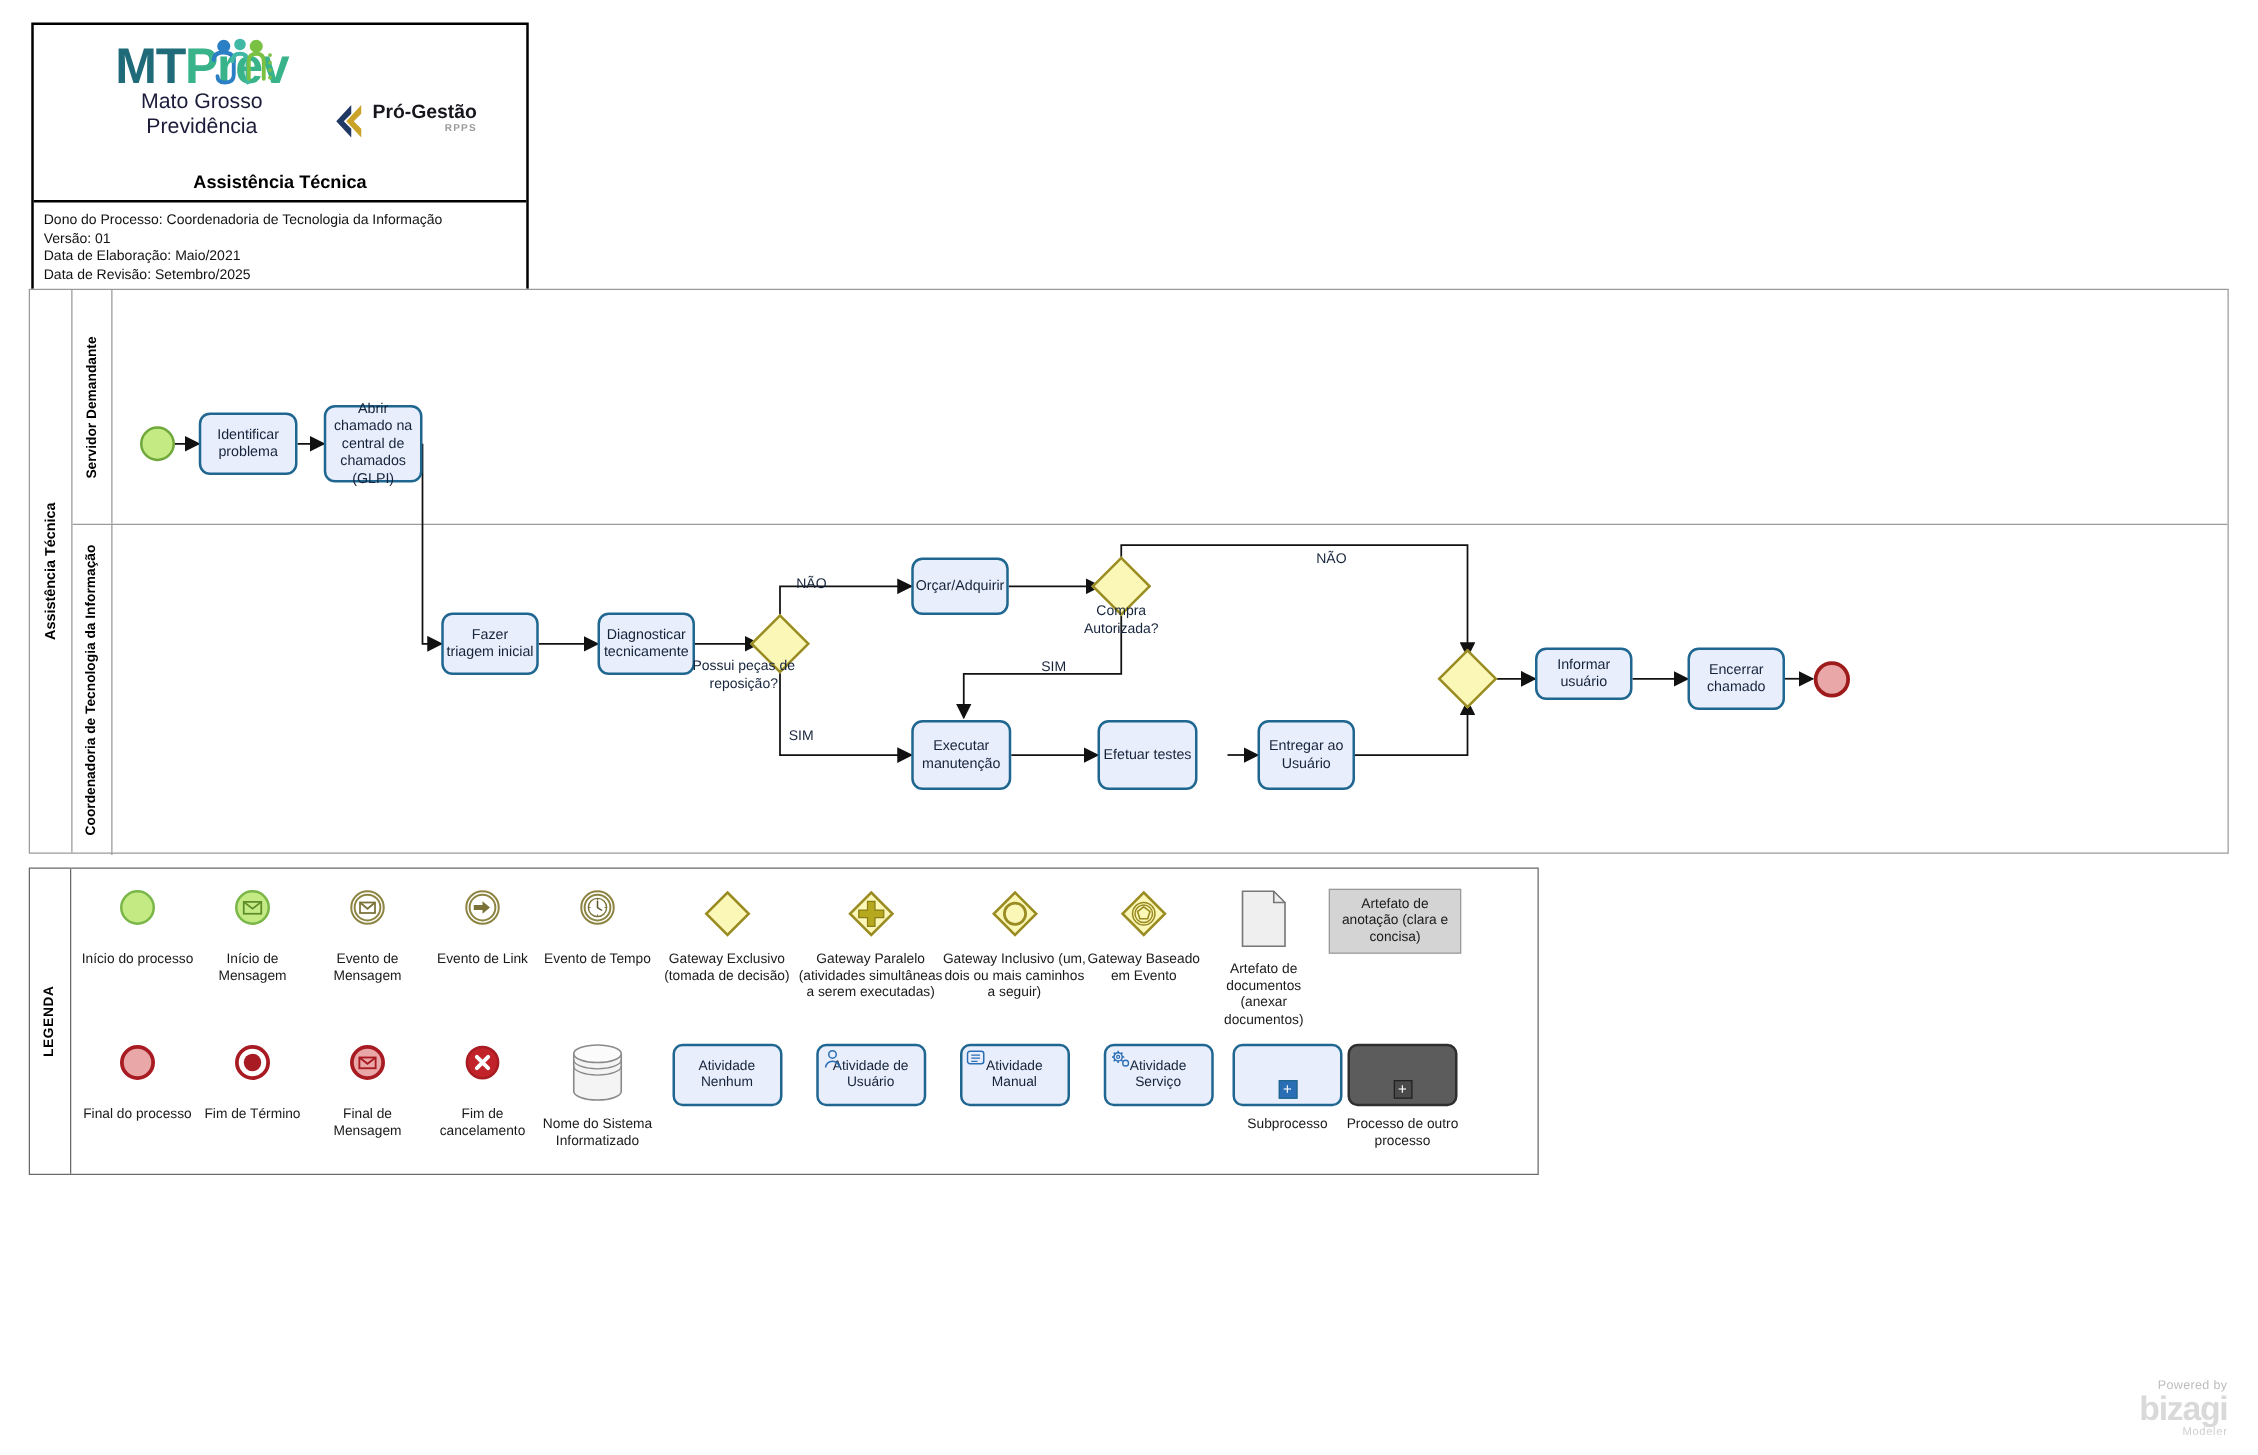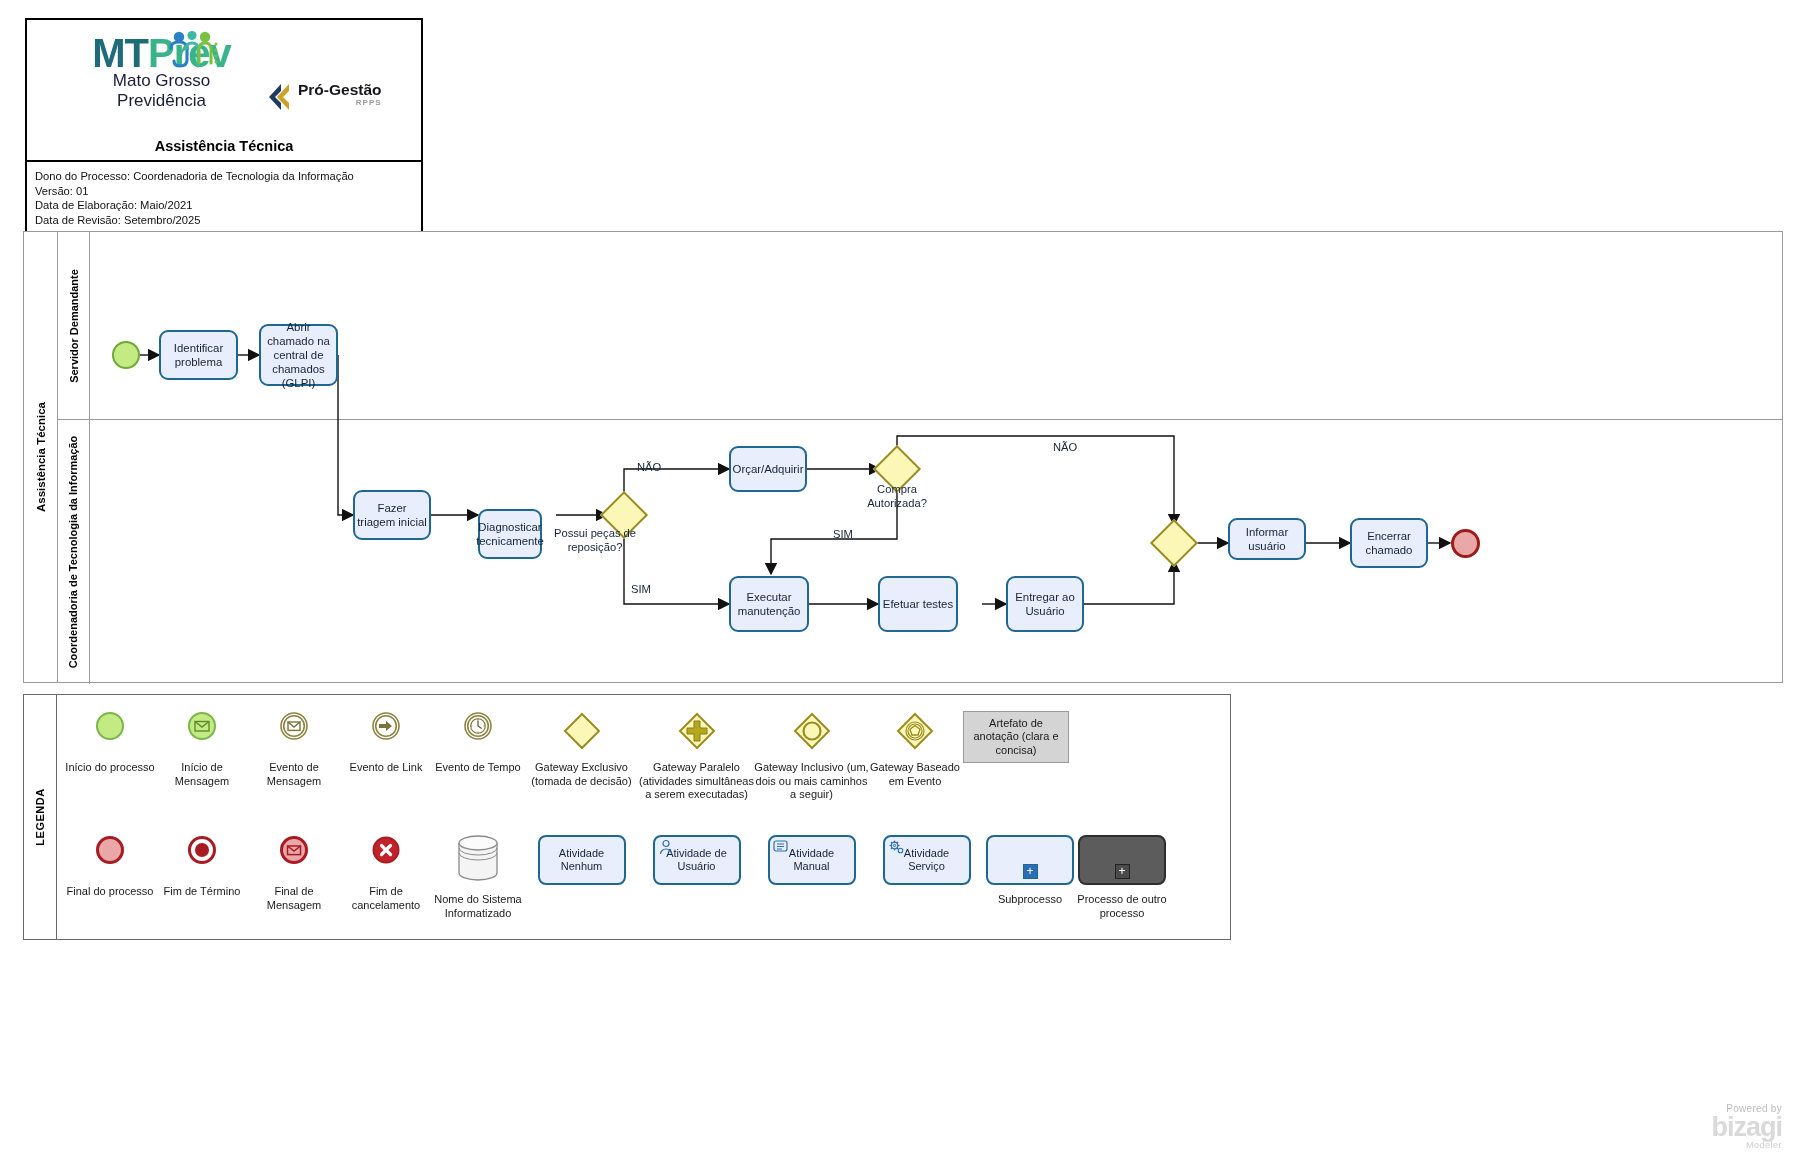--- a/index.html
+++ b/index.html
@@ -453,21 +453,21 @@
 <div class="flow" style="pointer-events:auto;">
 
   <div class="start-event" style="left:89px; top:110px;"></div>
 
   <div class="task" style="left:136px; top:99px; width:79px; height:50px;">Identificar problema</div>
 
   <div class="task" style="left:236px; top:93px; width:79px; height:62px;">Abrir chamado na central de chamados (GLPI)</div>
 
   <div class="task" style="left:330px; top:259px; width:78px; height:50px;">Fazer triagem inicial</div>
 
-  <div class="task" style="left:455px; top:259px; width:64px; height:50px;margin-top:19px;">Diagnosticar tecnicamente</div>
+  <div class="task" style="left:455px; top:259px; width:78px; height:50px;">Diagnosticar tecnicamente</div>
 
   <div class="gateway" style="left:584px; top:267px; width:34px; height:34px;"></div>
   <div class="gw-label" style="left:522px; top:296px; width:100px;">Possui peças de reposição?</div>
 
   <div class="flow-label" style="left:614px; top:230px;">NÃO</div>
   <div class="flow-label" style="left:608px; top:352px;">SIM</div>
 
   <div class="task" style="left:706px; top:215px; width:78px; height:46px;">Orçar/Adquirir</div>
 
   <div class="gateway" style="left:857px; top:221px; width:34px; height:34px;"></div>
@@ -593,20 +593,29 @@
         <svg width="40" height="40" viewBox="0 0 40 40">
           <polygon points="20,3 37,20 20,37 3,20" fill="#fbf7b7" stroke="#9a8c23" stroke-width="2"></polygon>
           <circle cx="20" cy="20" r="9" fill="none" stroke="#9a8c23" stroke-width="1.2"></circle>
           <circle cx="20" cy="20" r="7" fill="none" stroke="#9a8c23" stroke-width="1.2"></circle>
           <polygon points="20,14.5 25,18.2 23.1,24 16.9,24 15,18.2" fill="none" stroke="#9a8c23" stroke-width="1.3"></polygon>
         </svg>
       </div>
       <div class="leg-text">Gateway Baseado em Evento</div>
     </div>
 
+    <div class="leg-item leg-art">
+      <div class="leg-icon tall">
+        <svg width="38" height="48" viewBox="0 0 38 48">
+          <path d="M2 2 h25 l9 9 v35 h-34 z" fill="#efefef" stroke="#777" stroke-width="1.3"></path>
+          <path d="M27 2 v9 h9" fill="none" stroke="#777" stroke-width="1.3"></path>
+        </svg>
+      </div>
+      <div class="leg-text">Artefato de documentos (anexar documentos)</div>
+    </div>
 
     <div class="leg-item leg-note">
       <div class="leg-icon tall">
         <div style="width:106px; height:52px; background:#d4d4d4; border:1px solid #9a9a9a; display:flex; align-items:center; justify-content:center; text-align:center; font-size:11px; line-height:13.6px; color:#1a1a1a; padding:2px; box-sizing:border-box;">Artefato de anotação (clara e concisa)</div>
       </div>
     </div>
   </div>
 
   <div class="legend-row legend-row-2">
 

